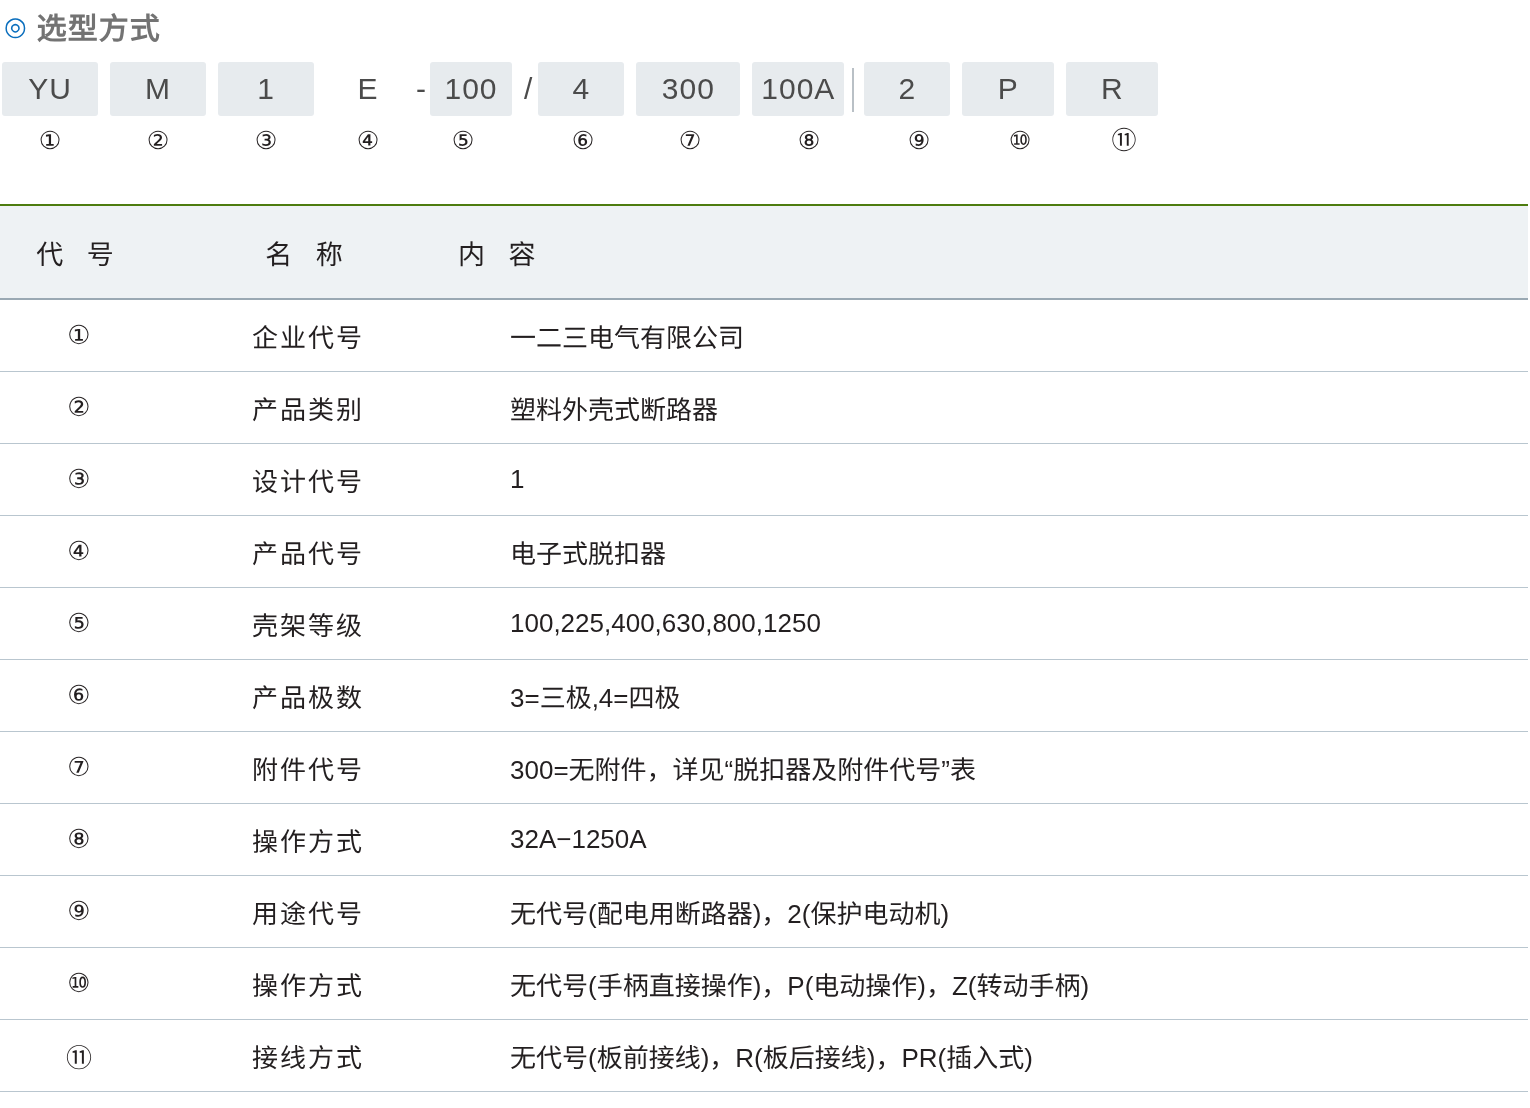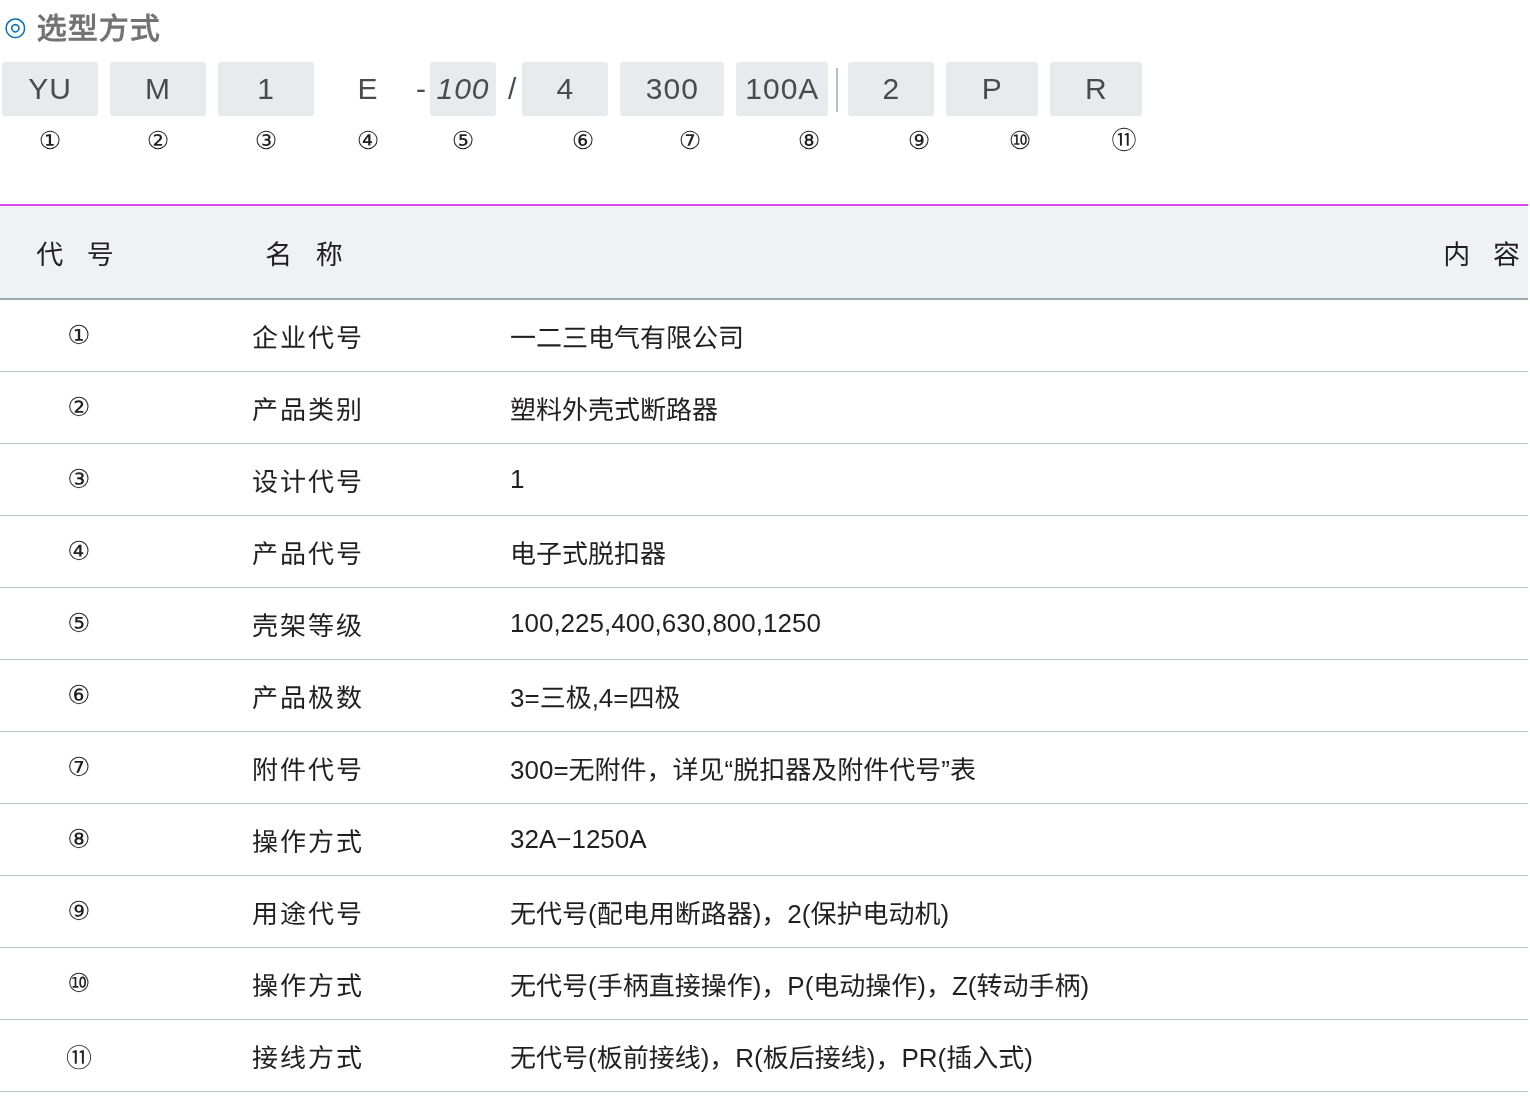--- a/index.html
+++ b/index.html
@@ -78,21 +78,21 @@
     background: #b9c0c6;
     margin: 0 10px 4px 0;
     align-self: flex-end;
   }
 
   
   .w-yu   { width: 96px; }
   .w-m    { width: 96px; }
   .w-1    { width: 96px; }
   .w-e    { width: 84px; }
-  .w-100  { width: 66px; font-style: italic; }
+  .w-100  { width: 82px; }
   .w-4    { width: 86px; }
   .w-300  { width: 104px; }
   .w-100a { width: 92px; margin-right: 8px; }
   .w-2    { width: 86px; }
   .w-p    { width: 92px; }
   .w-r    { width: 92px; }
 
   
   .marker-row {
     display: flex;
@@ -121,21 +121,21 @@
     border-right: none;
     padding: 0;
   }
   table.spec thead th {
     background: #eef2f4;
     height: 92px;
     font-size: 27px;
     font-weight: normal;
     color: #231f20;
     letter-spacing: 8px;
-    border-top: 2px solid #d946ef;
+    border-top: 2px solid #4d7c0f;
     border-bottom: 2px solid #9aa9b3;
   }
   table.spec tbody td {
     height: 71px;
     font-size: 26px;
     color: #231f20;
   }
   .col-code  { width: 158px; text-align: center; }
   .col-name  { width: 300px; text-align: center; }
   .col-desc  { width: 1070px; text-align: left; padding-left: 52px !important; }
@@ -184,21 +184,21 @@
     <span class="marker" style="width:92px;margin-right:12px;">⑩</span>
     <span class="marker" style="width:92px;">⑪</span>
   </div>
 </div>
 
 <table class="spec">
   <thead>
     <tr>
       <th class="col-code">代 号</th>
       <th class="col-name vsep">名 称</th>
-      <th class="col-desc vsep" style="text-align:right;padding-left:0 !important;font-family:Liberation Serif, serif;">内 容</th>
+      <th class="col-desc vsep" style="text-align:left;padding-left:0 !important;">内 容</th>
     </tr>
   </thead>
   <tbody>
     <tr>
       <td class="col-code">①</td>
       <td class="col-name vsep">企业代号</td>
       <td class="col-desc vsep">一二三电气有限公司</td>
     </tr>
     <tr>
       <td class="col-code">②</td>

